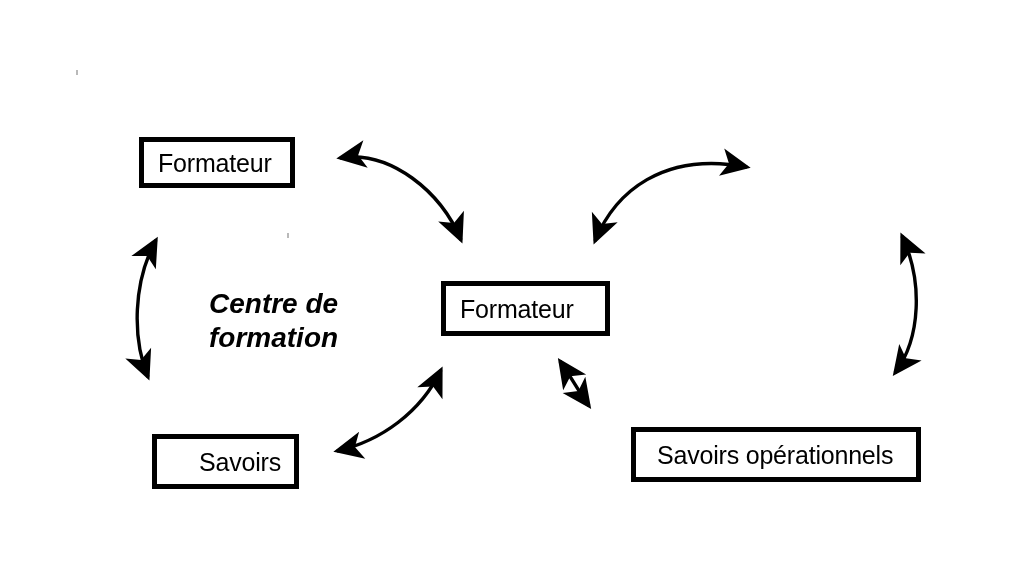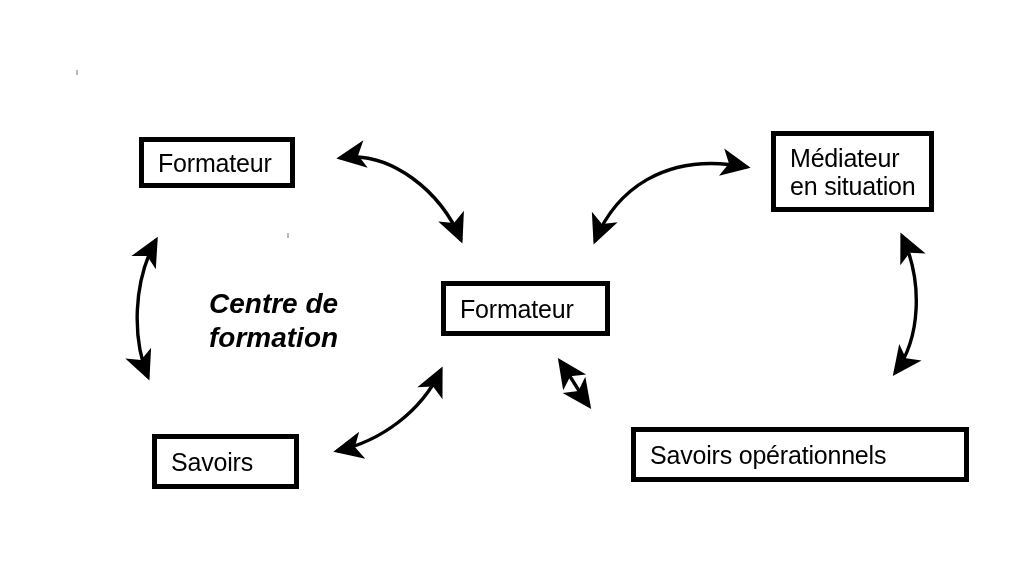--- a/index.html
+++ b/index.html
@@ -58,22 +58,22 @@
     position: absolute;
     width: 2px;
     height: 5px;
     background: #b9b9b9;
     z-index: 1;
   }
   
   #node-formateur      { left: 130px; top: 137px; width: 156px; height: 51px; }
   #node-mediateur      { left: 762px; top: 131px; width: 163px; height: 81px; }
   #node-apprenant      { left: 432px; top: 281px; width: 169px; height: 55px; }
-  #node-savoirs        { left: 143px; top: 434px; width: 147px; height: 55px; }
-  #node-savoirs-op     { left: 622px; top: 427px; width: 338px; height: 55px; }
+  #node-savoirs        { left: 143px; top: 434px; width: 147px; height: 55px; padding-left: 28px; }
+  #node-savoirs-op     { left: 622px; top: 427px; width: 290px; height: 55px; padding-left: 7px; }
   #zone-centre         { left: 200px; top: 287px; }
   #zone-situation      { left: 648px; top: 294px; }
 </style>
 </head>
 <body>
 
 <div id="canvas">
 
   <span class="speck" style="left:67px; top:70px;"></span>
   <span class="speck" style="left:278px; top:233px;"></span>
@@ -98,24 +98,20 @@
 
     <path d="M 328 451 C 372 441 412 412 432 370" fill="none" stroke="#000000" stroke-width="3.4" stroke-linecap="butt" marker-start="url(#head-start)" marker-end="url(#head-end)"></path>
 
     <path d="M 551 361 C 562 377 570 392 580 406" fill="none" stroke="#000000" stroke-width="3.4" stroke-linecap="butt" marker-start="url(#head-start)" marker-end="url(#head-end)"></path>
   </svg>
 
   <div class="node-box" id="node-formateur">
     <span class="node-label">Formateur</span>
   </div>
 
-  <div class="node-box" id="node-mediateur">
-    <span class="node-label">Médiateur
-en situation</span>
-  </div>
 
   <div class="node-box" id="node-apprenant">
     <span class="node-label">Formateur</span>
   </div>
 
   <div class="node-box" id="node-savoirs">
     <span class="node-label">Savoirs</span>
   </div>
 
   <div class="node-box" id="node-savoirs-op">

